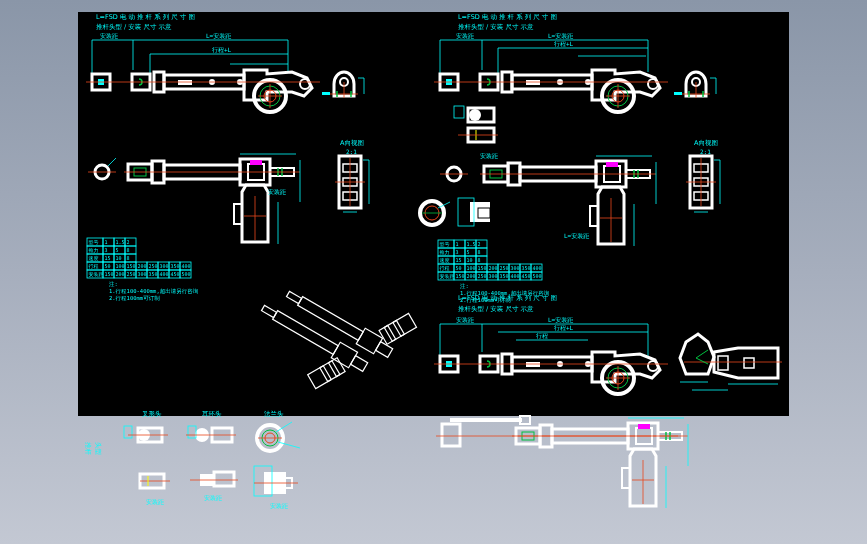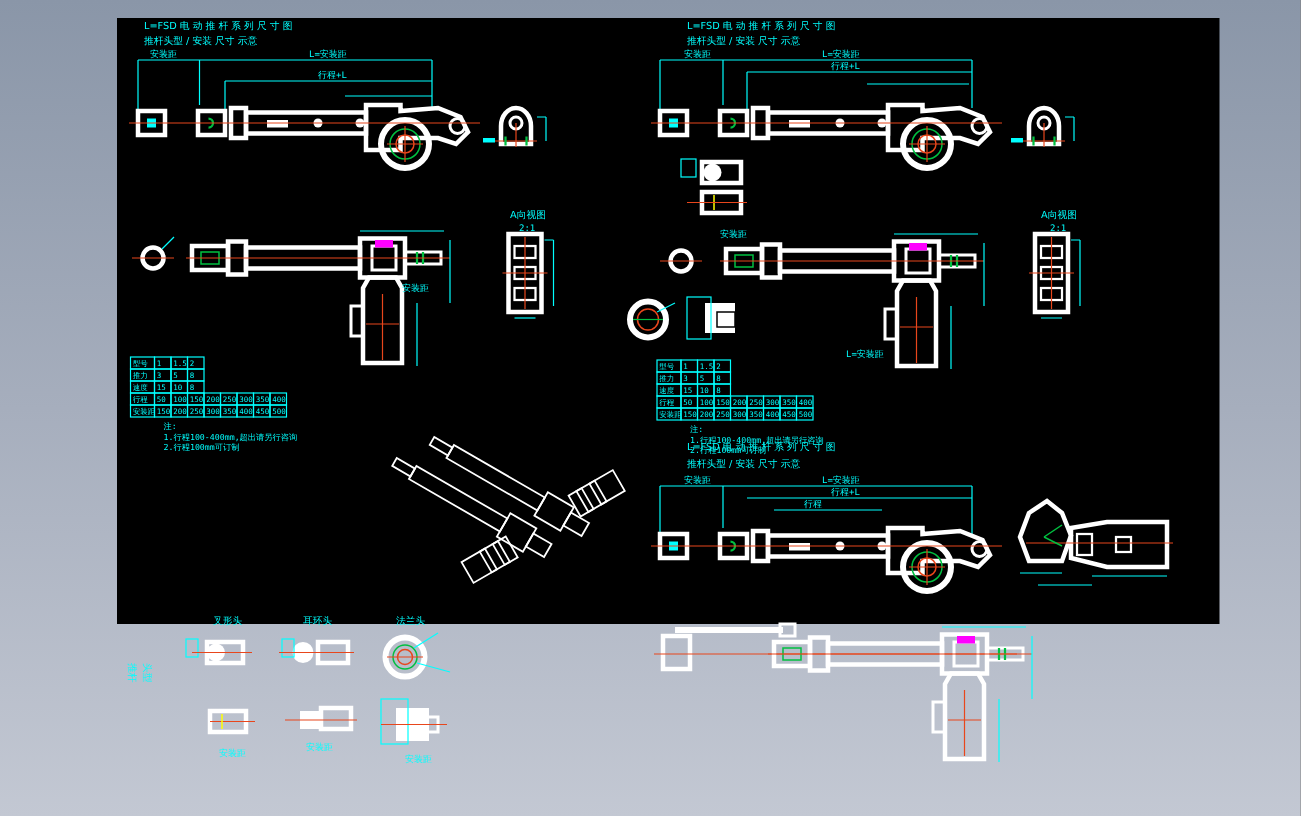--- a/index.html
+++ b/index.html
@@ -1,19 +1,19 @@
 <!DOCTYPE html>
 <html><head>
 <meta charset="utf-8">
 <style>
   html,body{margin:0;padding:0;}
   body{width:867px;height:544px;overflow:hidden;position:relative;
        background:linear-gradient(180deg,#8a96a8 0%,#a6aebd 50%,#c3c8d3 100%);
        font-family:"DejaVu Sans Mono",monospace;}
-  #canvas{position:absolute;left:78px;top:12px;width:711px;height:404px;background:#000;padding-left:24px;}
+  #canvas{position:absolute;left:78px;top:12px;width:711px;height:404px;background:#000;}
   svg{position:absolute;left:0;top:0;}
   .t{fill:#00ffff;font-family:"DejaVu Sans Mono",monospace;font-size:6px;}
   .tw{fill:#00ffff;font-family:"DejaVu Sans",sans-serif;font-size:6.5px;}
 </style>
 </head>
 <body>
 
 <div id="canvas">
 <svg width="711" height="520" viewBox="0 0 711 520">
   <defs>

